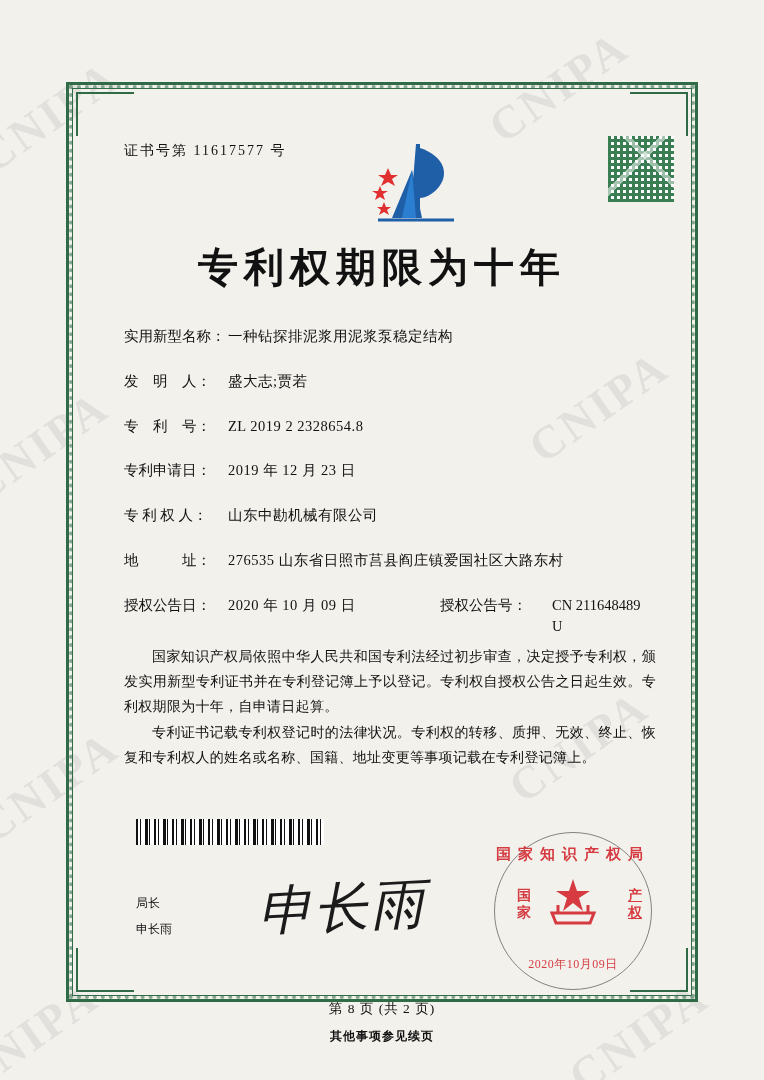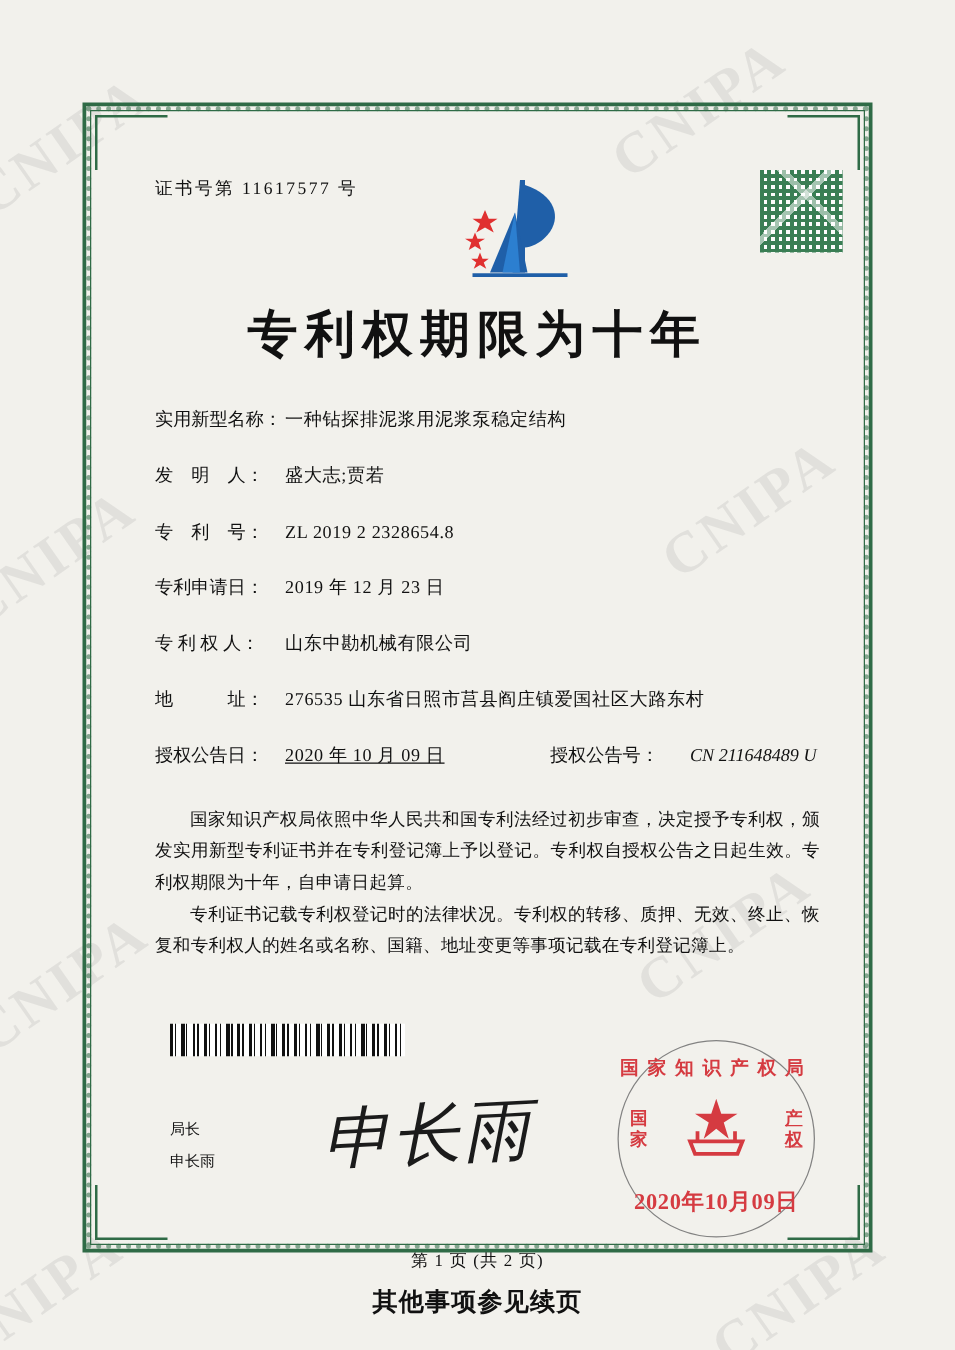--- a/index.html
+++ b/index.html
@@ -158,30 +158,28 @@
     letter-spacing: 0px;
     white-space: nowrap;
   }
   .row .value {
     flex: 1 1 auto;
     letter-spacing: .5px;
   }
   .row.two .value {
     flex: 0 0 auto;
     width: 212px;
-    text-decoration: underline;
   }
   .row .label2 {
     width: 112px;
     flex: 0 0 112px;
     white-space: nowrap;
   }
   .row .value2 {
     flex: 1 1 auto;
-    font-style: italic;
   }
 
   
   .para {
     position: absolute;
     left: 96px;
     width: 532px;
     font-size: 14px;
     line-height: 25px;
     color: #111;
@@ -247,56 +245,56 @@
   }
   .seal-left-text, .seal-right-text {
     position: absolute;
     top: 54px;
     font-size: 14px;
     font-weight: bold;
     line-height: 17px;
     width: 16px;
     text-align: center;
   }
-  .seal-left-text { left: 8px; }
+  .seal-left-text { left: 21px; }
   .seal-right-text { right: 8px; text-decoration: underline; }
   .seal-star {
     position: absolute;
     left: 50%;
     top: 44px;
     transform: translateX(-50%);
     width: 58px;
     height: 50px;
   }
   .seal-date {
     position: absolute;
     left: 0; right: 0;
     bottom: 16px;
     text-align: center;
-    font-size: 18px;
-    font-weight: bold;
+    font-size: 12px;
+    font-weight: normal;
     letter-spacing: .5px;
   }
 
   
   .page-no {
     position: absolute;
     left: 0; right: 0;
     top: 986px;
     text-align: center;
     font-size: 13.5px;
     color: #111;
     letter-spacing: 1px;
   }
   .footer-note {
     position: absolute;
     left: 0; right: 0;
     top: 1028px;
     text-align: center;
-    font-size: 20px;
+    font-size: 12px;
     color: #111;
     font-weight: bold;
     letter-spacing: 1px;
   }
 </style>
 </head>
 <body>
 
 <div class="watermark-layer">
   <div class="wm" style="left:-30px;  top:90px;">CNIPA</div>
@@ -396,16 +394,16 @@
     <div class="seal-star">
       <svg viewBox="0 0 58 50" width="58" height="50" aria-hidden="true">
         <polygon points="29,2 33,14 46,14 35,21 39,34 29,26 19,34 23,21 12,14 25,14" fill="#d2222a"></polygon>
         <path d="M8 36 H50 L46 46 H12 Z" fill="none" stroke="#d2222a" stroke-width="3"></path>
         <path d="M14 36 V28 M44 36 V28" stroke="#d2222a" stroke-width="3"></path>
       </svg>
     </div>
     <div class="seal-date">2020年10月09日</div>
   </div>
 
-  <div class="page-no">第 1 页 (共 2 页)</div>
+  <div class="page-no">第 8 页 (共 2 页)</div>
 </div>
 
 <div class="footer-note">其他事项参见续页</div>
 
 </body></html>

